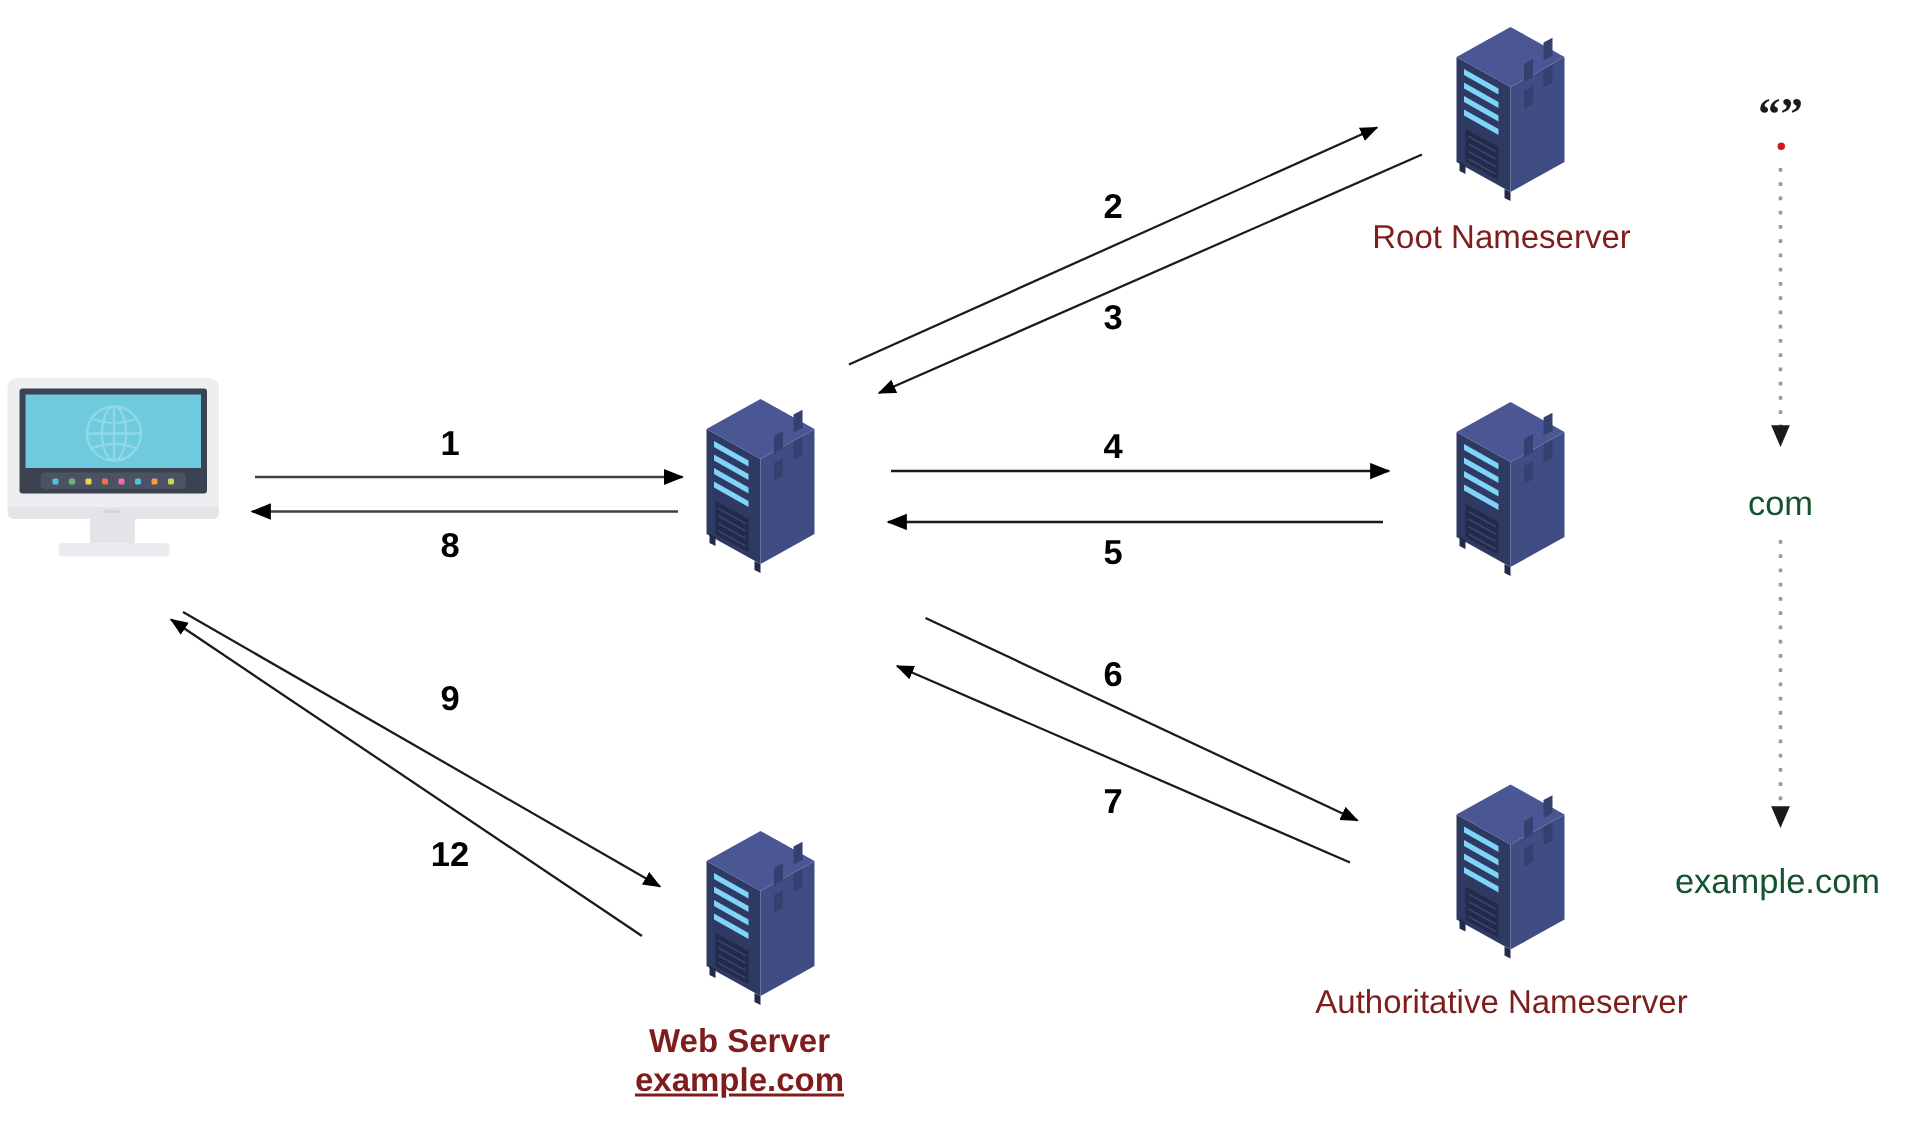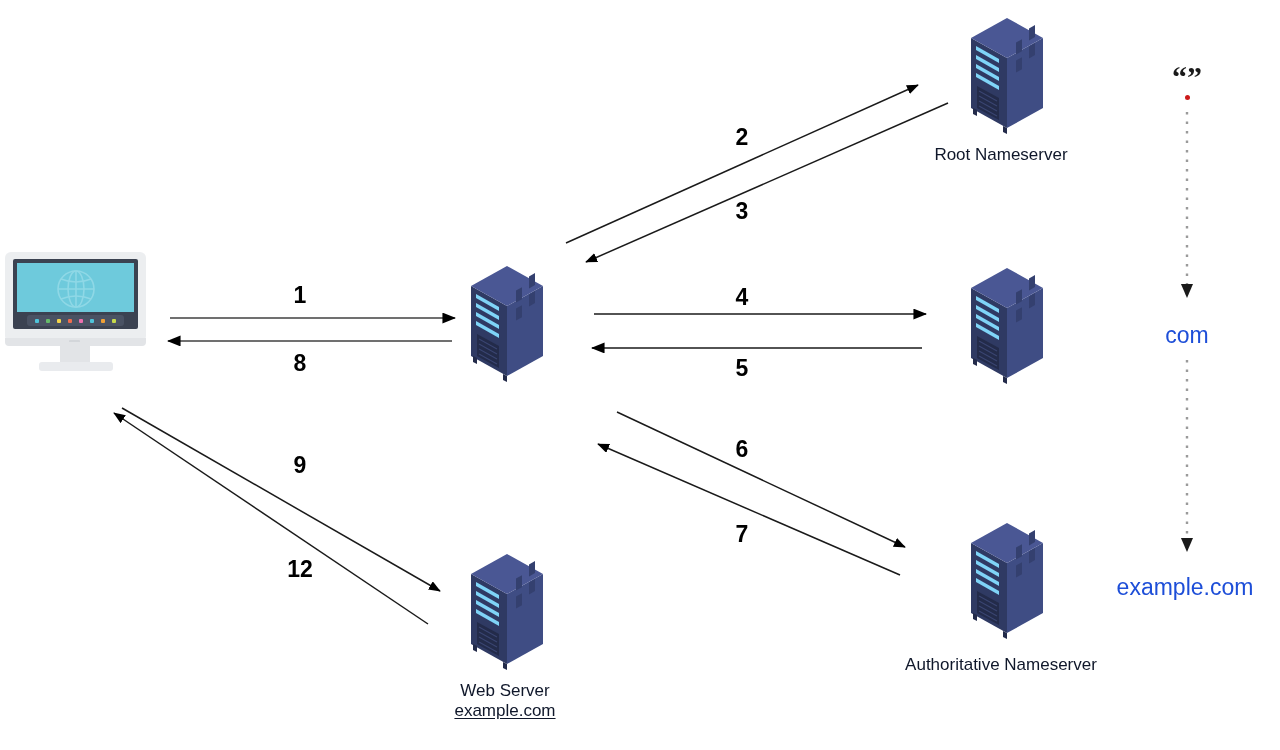--- a/index.html
+++ b/index.html
@@ -18,42 +18,42 @@
     height: 750px;
     background: #ffffff;
     overflow: hidden;
   }
   .node {
     position: absolute;
   }
   .node-label {
     position: absolute;
     text-align: center;
-    color: #0f172a;
-    font-size: 17px;
+    color: #7f1d1d;
+    font-size: 22px;
     font-weight: 400;
     line-height: 1.18;
     white-space: nowrap;
   }
   .node-label .sub-underline {
     text-decoration: underline;
     text-underline-offset: 2px;
   }
   .step-num {
     position: absolute;
     font-size: 23px;
     font-weight: bold;
     color: #000000;
     text-align: center;
     white-space: nowrap;
   }
   .hier-label {
     position: absolute;
     font-size: 23px;
-    color: #1d4ed8;
+    color: #14532d;
     text-align: center;
     white-space: nowrap;
   }
   .root-glyph {
     position: absolute;
     text-align: center;
     white-space: nowrap;
     line-height: 1;
   }
   .root-glyph .quotes {
@@ -318,21 +318,21 @@
       <g fill="#34406f">
         <rect x="53" y="62" width="6" height="12" transform="skewY(-29)"></rect>
         <rect x="66" y="55" width="6" height="12" transform="skewY(-29)"></rect>
         <rect x="53" y="80" width="6" height="12" transform="skewY(-29)"></rect>
         <rect x="66" y="73" width="6" height="12" transform="skewY(-29)"></rect>
       </g>
       <polygon points="10,98 14,100 14,106 10,104" fill="#232b4a"></polygon>
       <polygon points="40,116 44,118 44,124 40,122" fill="#232b4a"></polygon>
     </svg>
   </div>
-  <div class="node-label" style="left:380px; top:681px; width:250px;">
+  <div class="node-label" style="left:368px; top:681px; width:250px;font-weight:bold;">
     <div>Web Server</div>
     <div class="sub-underline">example.com</div>
   </div>
 
   <div class="root-glyph" style="left:1137px; top:62px; width:100px;">
     <span class="quotes">“</span><span class="quotes">”</span>
     <span class="reddot"></span>
   </div>
 
   <div class="hier-label" style="left:1137px; top:322px; width:100px;">com</div>

